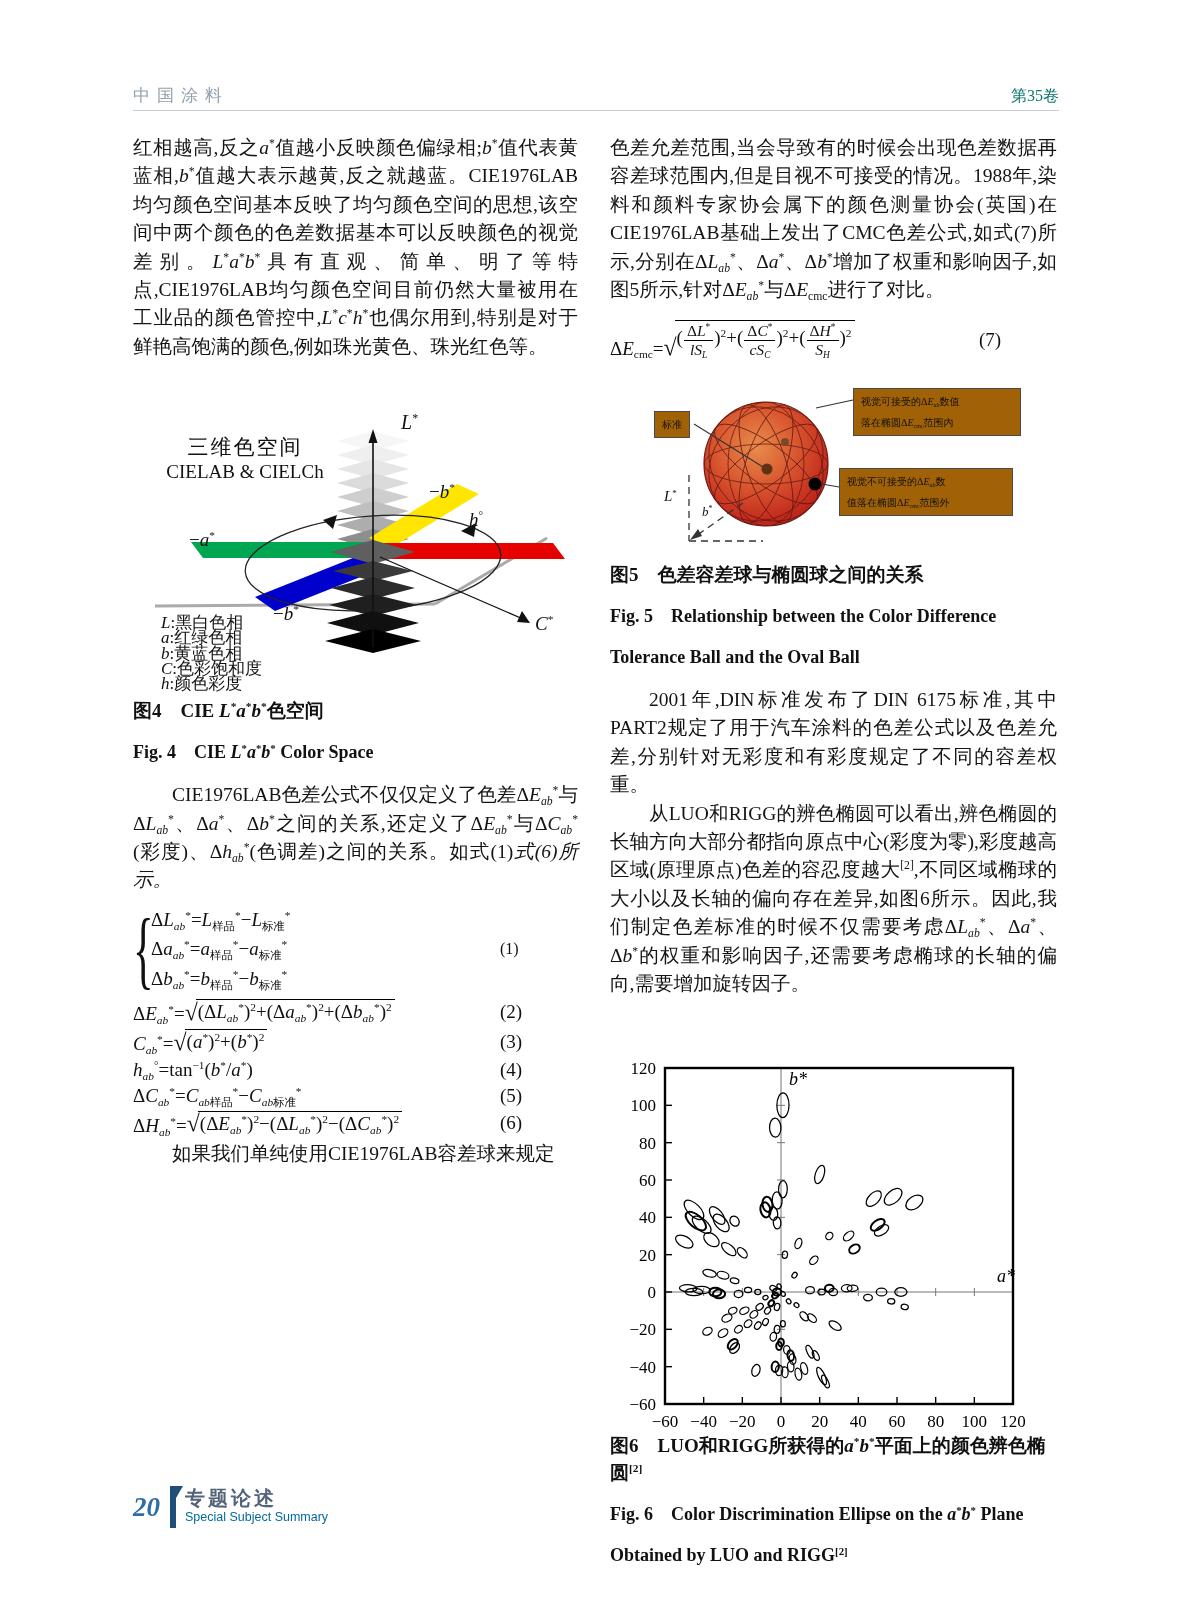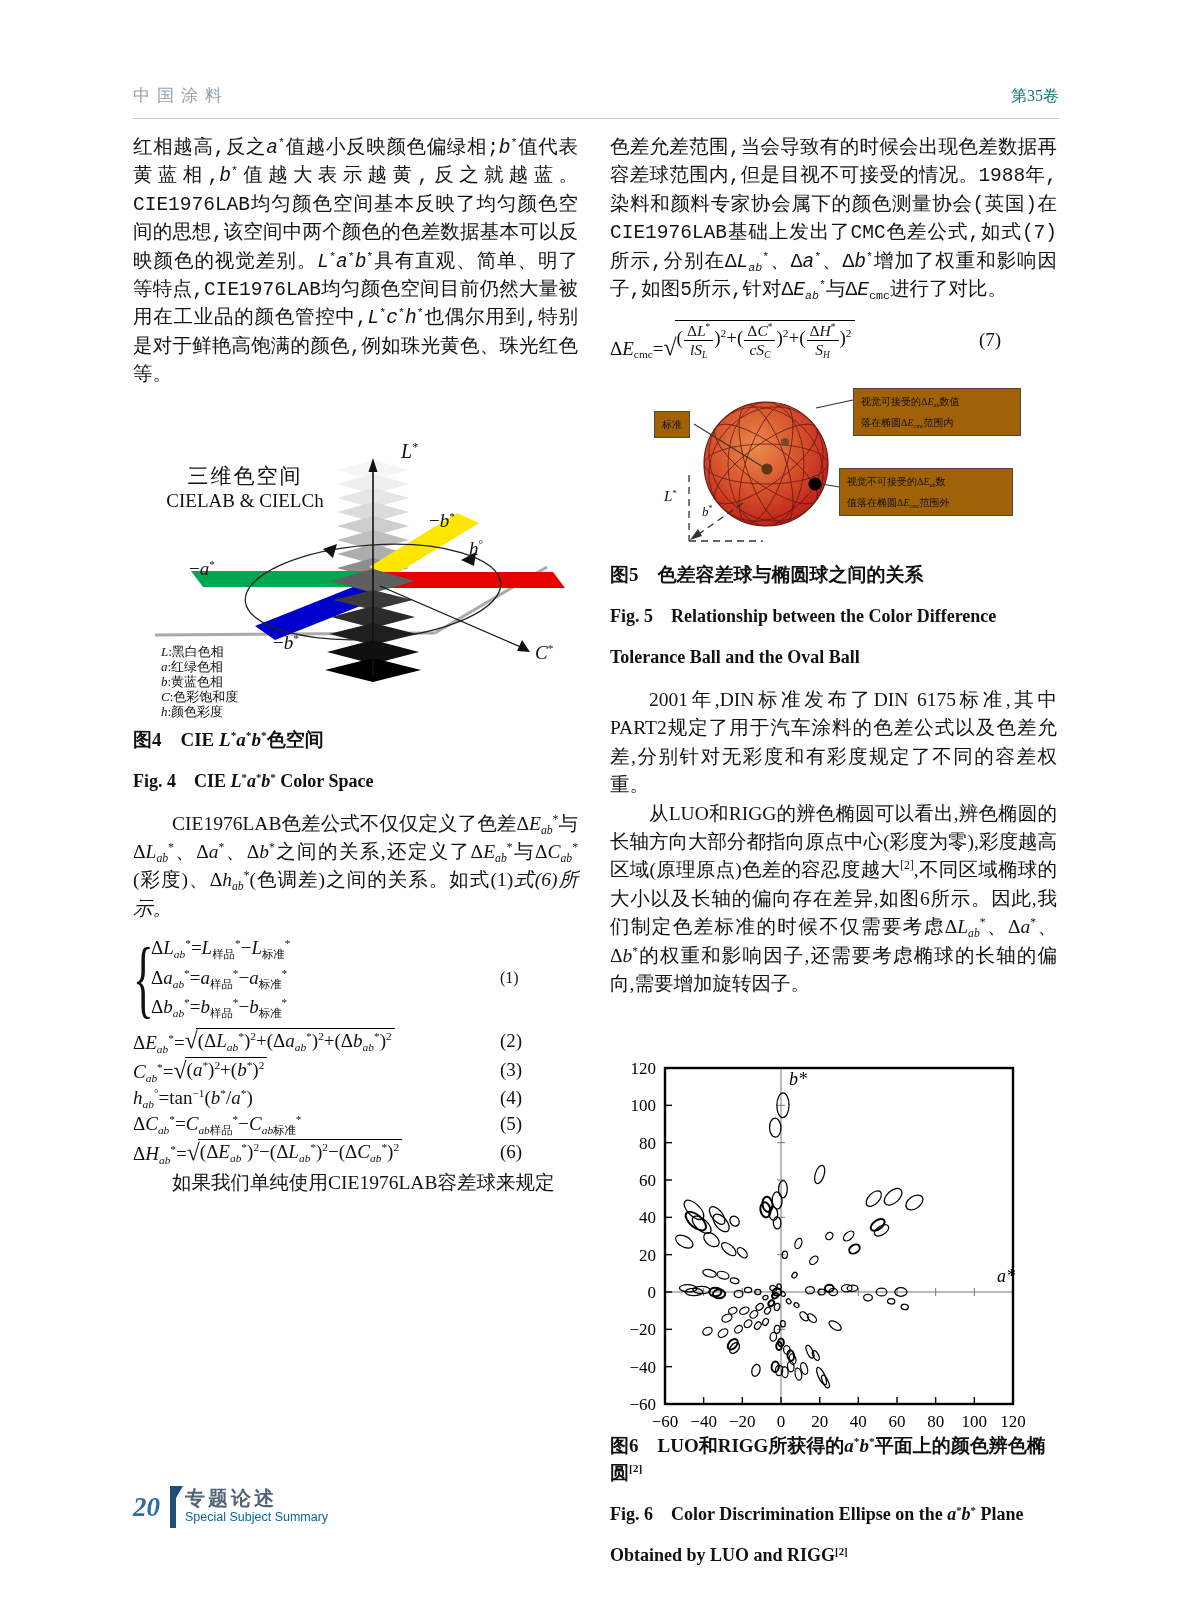--- a/index.html
+++ b/index.html
@@ -1,28 +1,28 @@
 <!DOCTYPE html>
 <html><head>
 <meta charset="utf-8">
 <style>
   html,body{margin:0;padding:0;background:#9a9a9a;}
   .page{position:relative;width:1187px;height:1600px;background:#ffffff;margin:0 auto;
         font-family:"Liberation Serif","DejaVu Serif",serif;color:#111;overflow:hidden;}
   
   .hdr{position:absolute;left:133px;right:128px;top:84px;display:flex;justify-content:space-between;
-       align-items:flex-end;border-bottom:1px solid #c9ced4;padding-bottom:11px;}
+       align-items:flex-end;border-bottom:1px solid #c9ced4;padding-bottom:3px;}
   .hdr .hl{font-size:17px;color:#93a0ac;letter-spacing:7px;}
   .hdr .hr{font-size:16px;color:#0f766e;}
   
   .col{position:absolute;top:128px;}
   .col-l{left:133px;width:445px;}
   .col-r{left:610px;width:447px;}
   p.body{margin:0;font-size:19.5px;line-height:28.4px;text-align:justify;color:#141414;}
-  p.body.first{padding-top:6px;font-family:Liberation Mono, monospace;}
+  p.body.first{padding-top:6px;}
   .indent{text-indent:2em;}
   sub{font-size:60%;vertical-align:-0.35em;line-height:0;}
   sup{font-size:60%;vertical-align:0.6em;line-height:0;}
   i{font-style:italic;}
   
   .eqs{margin-top:10px;}
   .eq-row{display:flex;align-items:center;font-size:19px;margin:4px 0;}
   .eq-body{flex:1 1 auto;}
   .eq-no{flex:0 0 78px;text-align:left;}
   .sqrt{display:inline-flex;align-items:flex-end;}
@@ -39,21 +39,21 @@
   .figwrap{position:relative;}
   .f4wrap{margin-top:30px;width:445px;height:300px;}
   .f5wrap{margin-top:18px;width:447px;height:175px;}
   .f6wrap{margin-top:40px;width:447px;height:392px;}
   .figwrap svg{position:absolute;left:0;top:0;}
   .ovl{position:absolute;white-space:nowrap;}
   .f4-title{left:12px;top:42px;width:200px;text-align:center;white-space:normal;}
   .f4-t1{font-size:21px;letter-spacing:2px;}
   .f4-t2{font-size:19px;}
   .f4lab{font-size:19px;}
-  .f4-legend{left:28px;top:224px;font-size:13px;line-height:15.2px;white-space:normal;}
+  .f4-legend{left:28px;top:224px;font-size:17px;line-height:15.2px;white-space:normal;}
   .f5-box{position:absolute;border:1px solid #4a4a4a;background:#a16207;font-size:10px;
           line-height:21px;padding:2px 7px;}
   .f5lab{font-size:15px;}
   svg text{font-family:"Liberation Serif","DejaVu Serif",serif;}
   
   .cap{text-align:left;font-weight:bold;color:#111;}
   .cap .cn{font-size:19px;line-height:27px;}
   .cap .en{font-size:18px;line-height:25px;margin-top:16px;}
   .cap4{margin-top:6px;}
   .cap5{margin-top:8px;}

